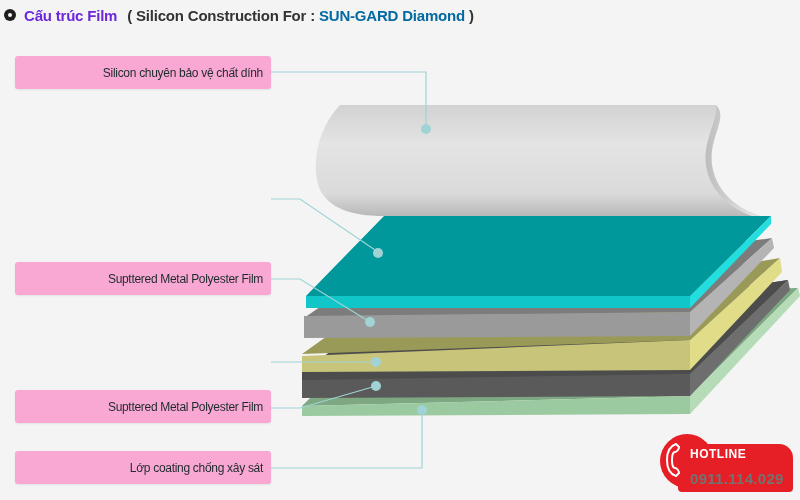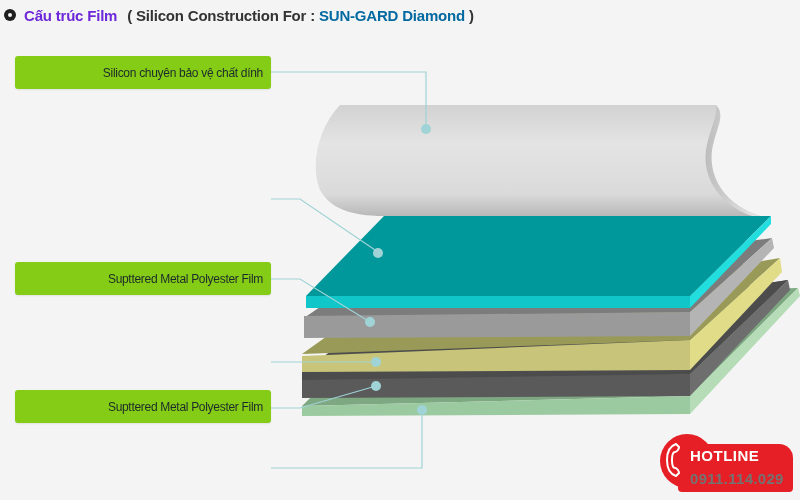--- a/index.html
+++ b/index.html
@@ -56,21 +56,21 @@
       letter-spacing: -0.2px;
     }
     .h-brand {
       color: #0369a1;
     }
     .label-box {
       position: absolute;
       left: 15px;
       width: 256px;
       height: 33px;
-      background: #84cc16;
+      background: #f9a8d4;
       border-radius: 3px;
       box-shadow: 0 1px 2px rgba(0,0,0,0.08);
       display: flex;
       align-items: center;
       justify-content: flex-end;
       padding-right: 8px;
       box-sizing: border-box;
       font-size: 12px;
       color: #1d2a2c;
       white-space: nowrap;
@@ -103,21 +103,21 @@
       top: 6px;
       width: 54px;
       height: 54px;
       border-radius: 50%;
       background: #e61e25;
     }
     .hotline-title {
       position: absolute;
       left: 30px;
       top: 19px;
-      font-size: 15px;
+      font-size: 12px;
       font-weight: bold;
       color: #ffffff;
       letter-spacing: 0.5px;
     }
     .hotline-number {
       position: absolute;
       left: 30px;
       top: 42px;
       font-size: 15px;
       font-weight: bold;
@@ -218,20 +218,21 @@
       <circle cx="370" cy="322" r="5"></circle>
       <circle cx="376" cy="362" r="5"></circle>
       <circle cx="376" cy="386" r="5"></circle>
       <circle cx="422" cy="410" r="5"></circle>
     </g>
   </svg>
 
   <div class="label-box" style="top:56px;">Silicon chuyên bảo vệ chất dính</div>
   <div class="label-box" style="top:262px;">Supttered Metal Polyester Film</div>
   <div class="label-box" style="top:390px;">Supttered Metal Polyester Film</div>
+  <div class="label-box" style="top:451px;">Lớp coating chống xây sát</div>
 
   <div class="hotline">
     <div class="hotline-circle"></div>
     <div class="hotline-body"></div>
     <svg class="phone-icon" viewBox="0 0 26 40">
       <path d="M 12,4 C 6,6 3,12 3,20 C 3,28 6,34 12,36 L 15,33 C 15,31 13,28 11,28 C 9,28 8,25 8,20 C 8,15 9,12 11,12 C 13,12 15,9 15,7 Z" fill="none" stroke="#ffffff" stroke-width="2" stroke-linejoin="round"></path>
     </svg>
     <div class="hotline-title">HOTLINE</div>
     <div class="hotline-number">0911.114.029</div>
   </div>

